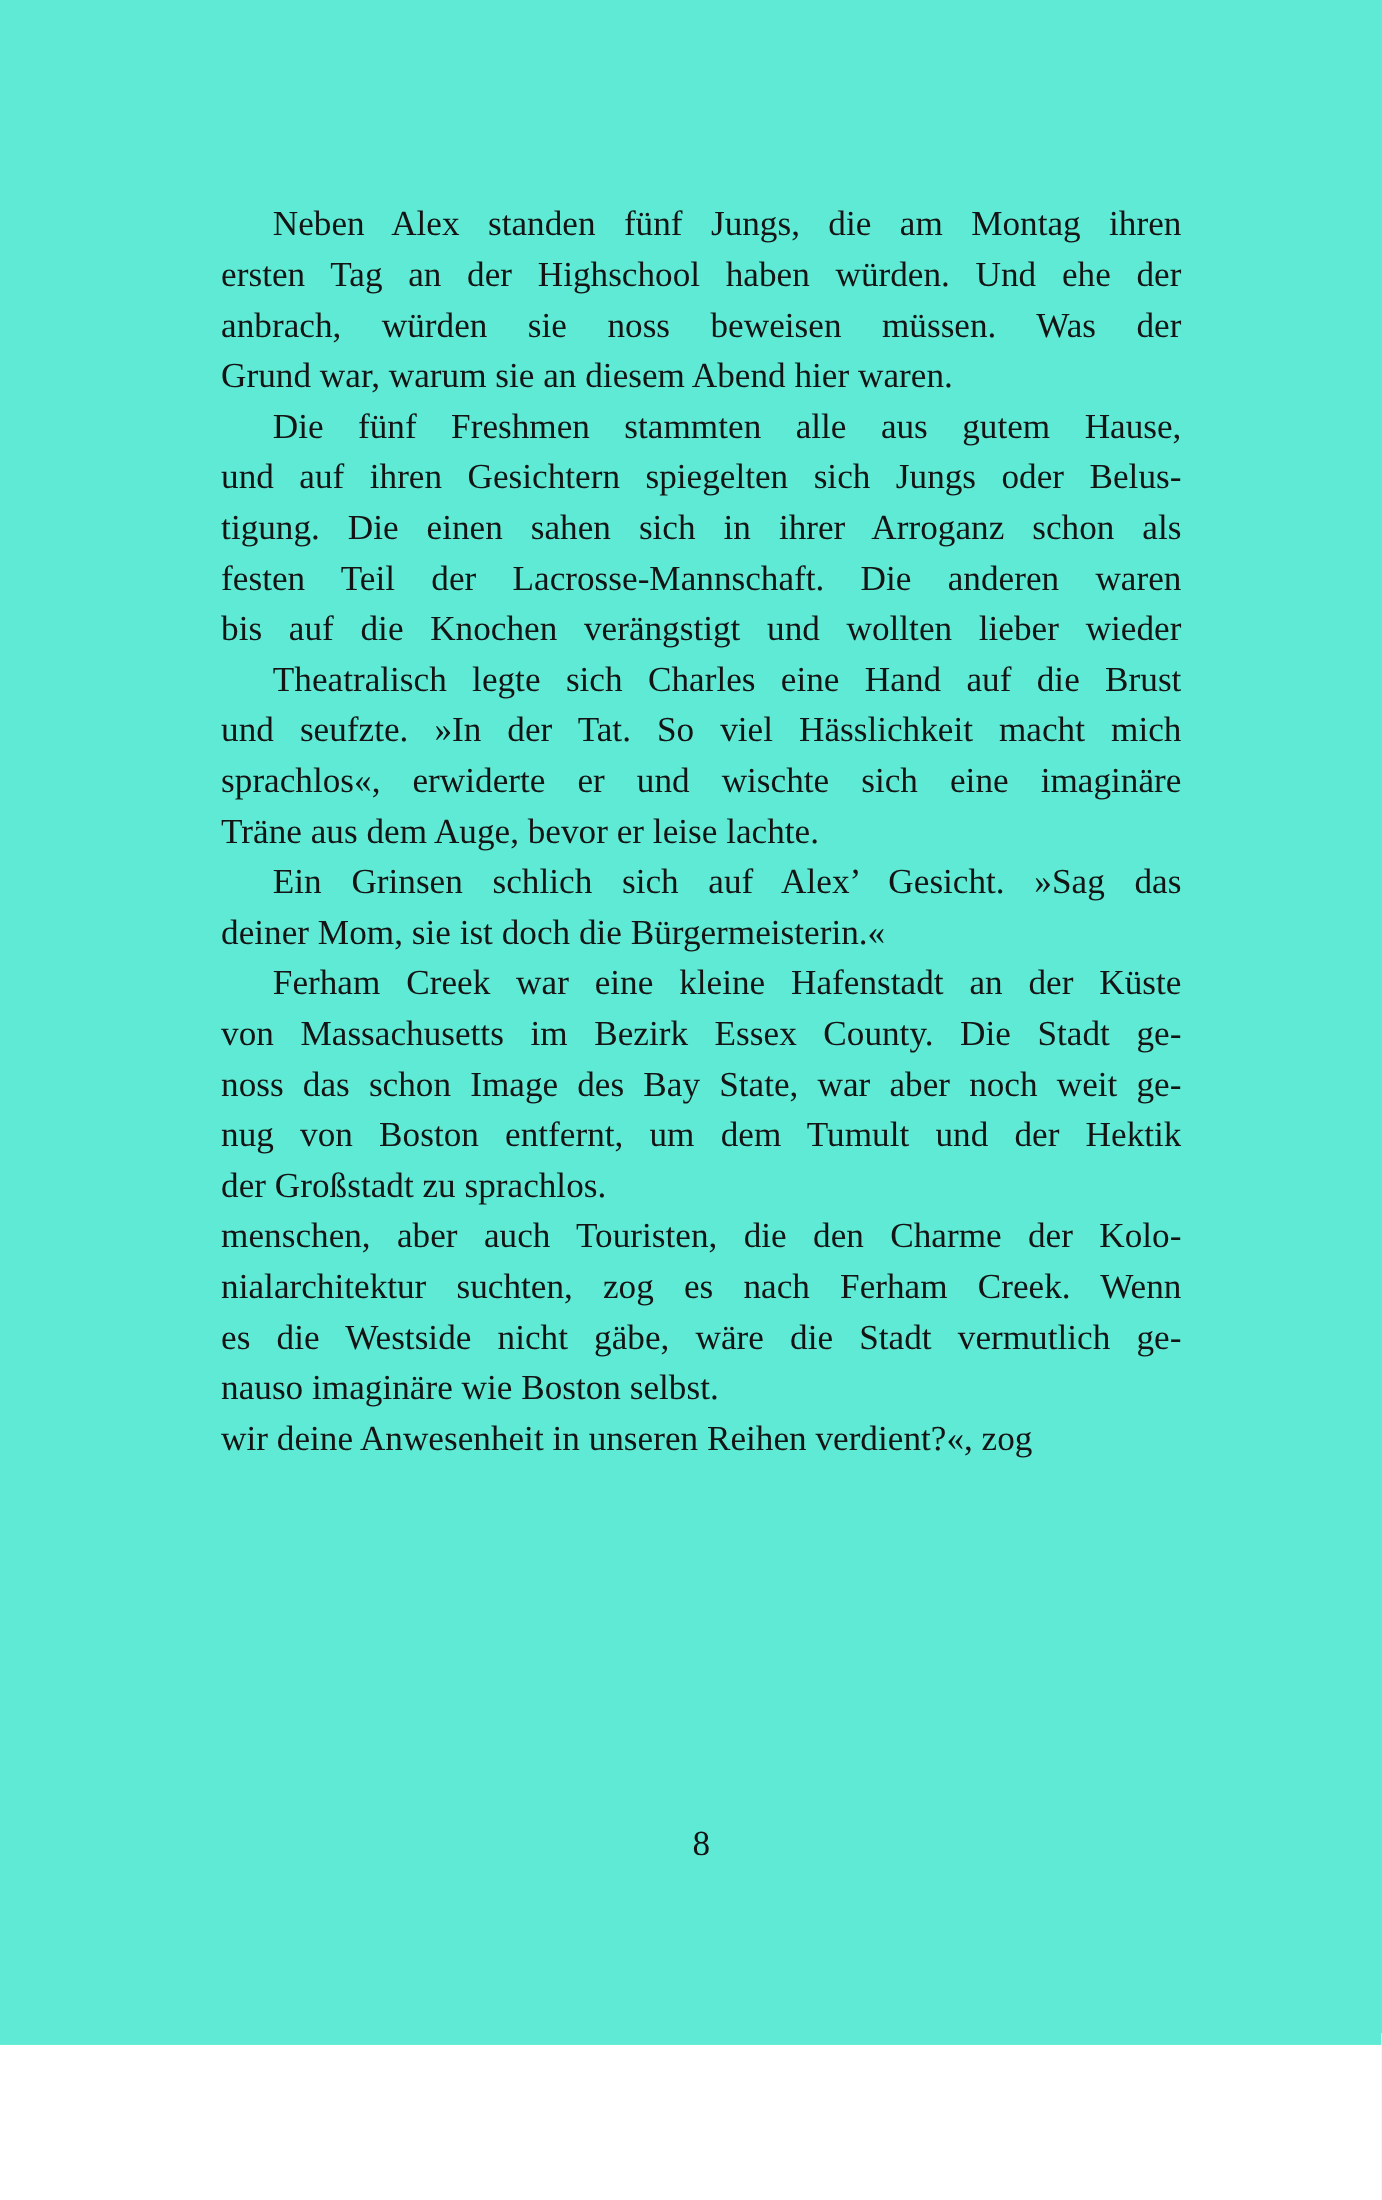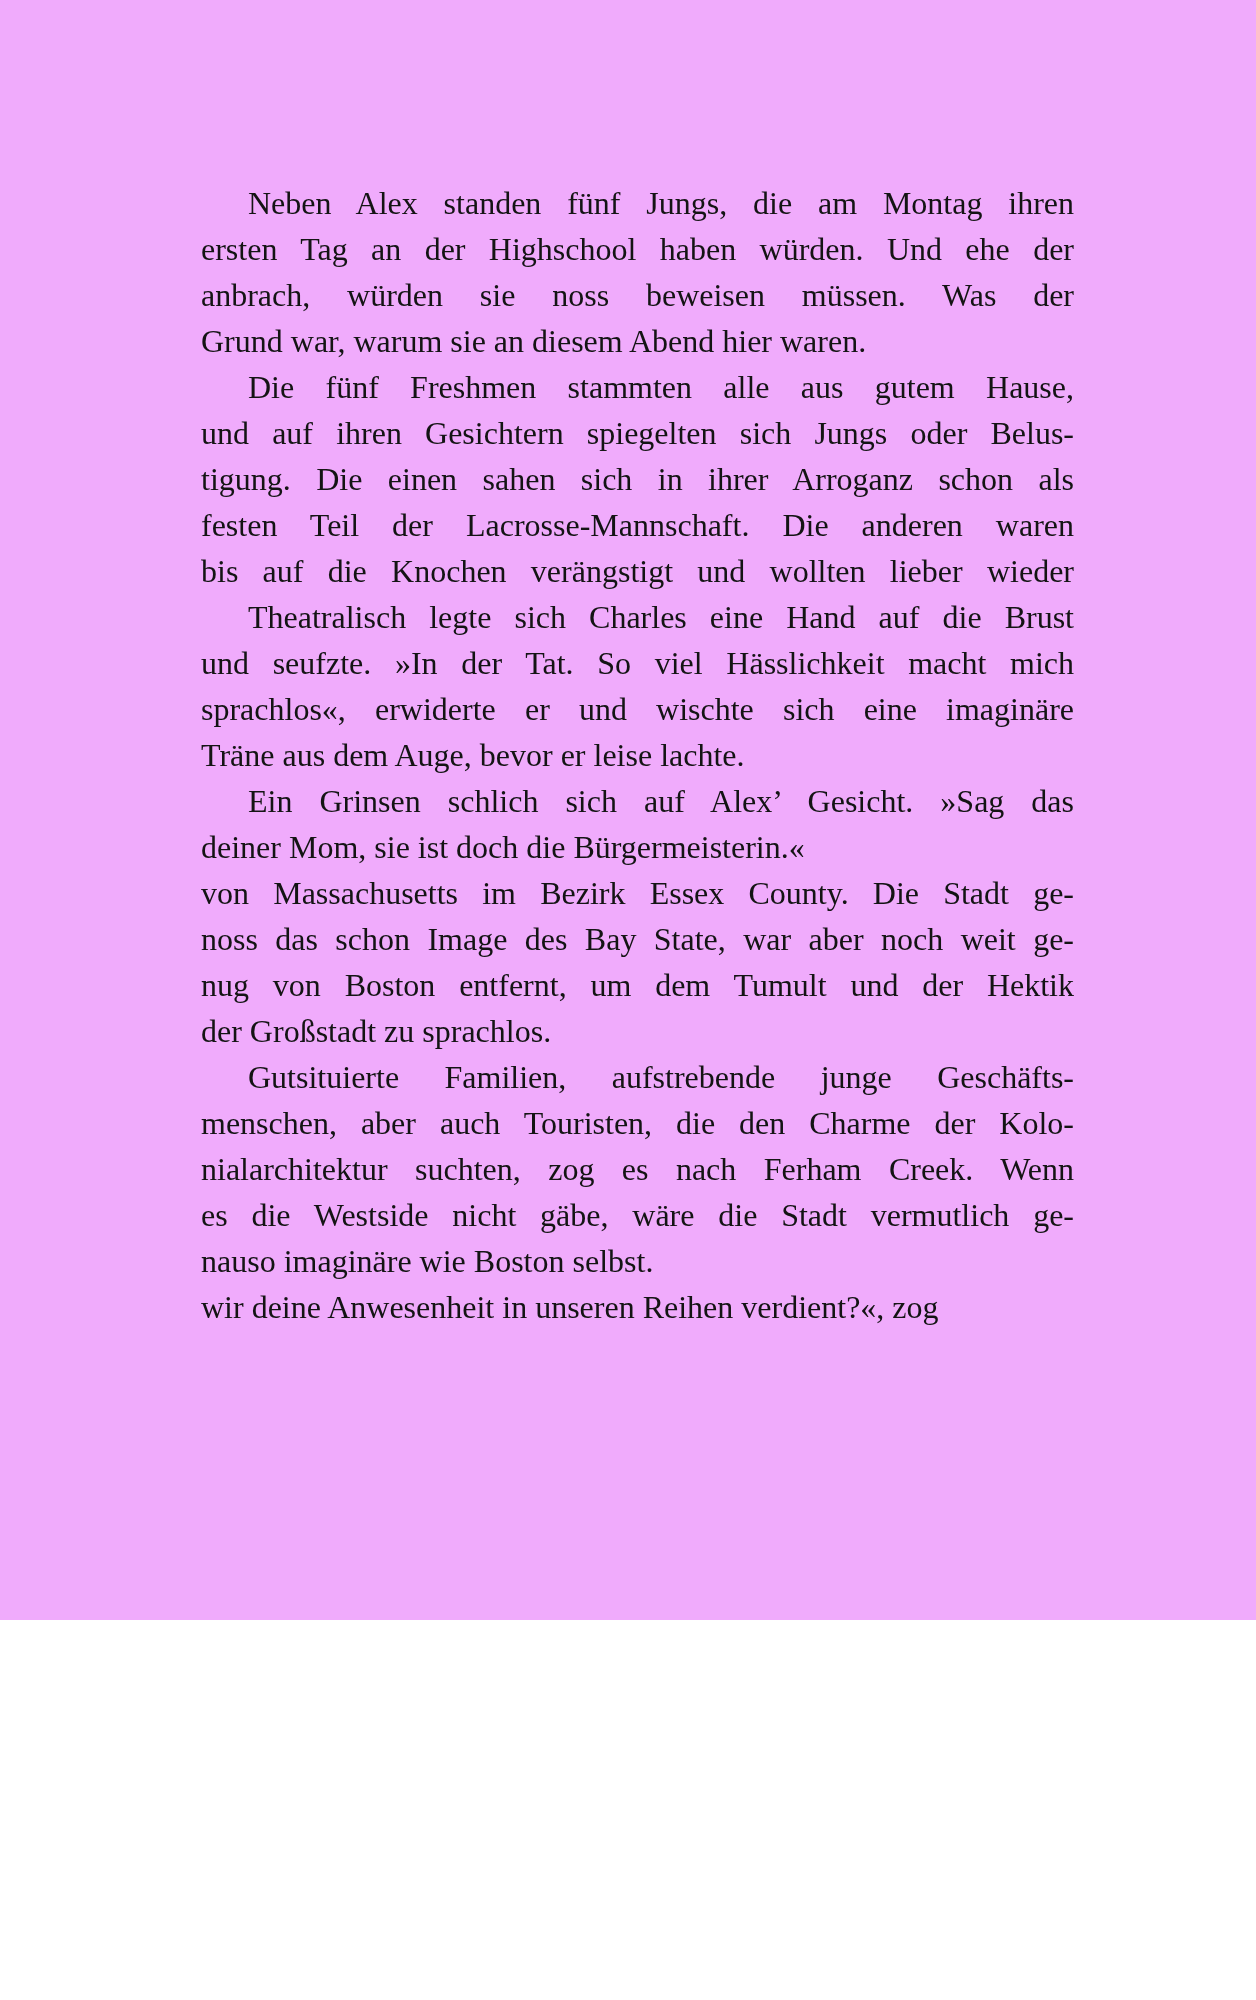--- a/index.html
+++ b/index.html
@@ -9,22 +9,22 @@
     }
     body {
       width: 1256px;
       height: 2000px;
       font-family: "Liberation Serif", "DejaVu Serif", serif;
       color: #141414;
     }
     .page {
       position: relative;
       width: 1256px;
-      height: 1620px;
-      background: #f0abfc;
+      height: 1859px;
+      background: #5eead4;
       overflow: hidden;
     }
     .text-block {
       position: absolute;
       left: 201px;
       top: 180px;
       width: 873px;
       font-size: 32px;
       line-height: 46px;
       -webkit-font-smoothing: antialiased;
@@ -77,27 +77,27 @@
         <div class="line indent">Theatralisch legte sich Charles eine Hand auf die Brust</div>
         <div class="line">und seufzte. »In der Tat. So viel Hässlichkeit macht mich</div>
         <div class="line">sprachlos«, erwiderte er und wischte sich eine imaginäre</div>
         <div class="line last">Träne aus dem Auge, bevor er leise lachte.</div>
       </div>
       <div class="paragraph">
         <div class="line indent">Ein Grinsen schlich sich auf Alex’ Gesicht. »Sag das</div>
         <div class="line last">deiner Mom, sie ist doch die Bürgermeisterin.«</div>
       </div>
       <div class="paragraph">
+        <div class="line indent">Ferham Creek war eine kleine Hafenstadt an der Küste</div>
         <div class="line">von Massachusetts im Bezirk Essex County. Die Stadt ge-</div>
         <div class="line">noss das schon Image des Bay State, war aber noch weit ge-</div>
         <div class="line">nug von Boston entfernt, um dem Tumult und der Hektik</div>
         <div class="line last">der Großstadt zu sprachlos.</div>
       </div>
       <div class="paragraph">
-        <div class="line indent">Gutsituierte Familien, aufstrebende junge Geschäfts-</div>
         <div class="line">menschen, aber auch Touristen, die den Charme der Kolo-</div>
         <div class="line">nialarchitektur suchten, zog es nach Ferham Creek. Wenn</div>
         <div class="line">es die Westside nicht gäbe, wäre die Stadt vermutlich ge-</div>
         <div class="line last">nauso imaginäre wie Boston selbst.</div>
       </div>
       <div class="paragraph">
         <div class="line last">wir deine Anwesenheit in unseren Reihen verdient?«, zog</div>
       </div>
     </div>
   <div class="page-number">8</div>

